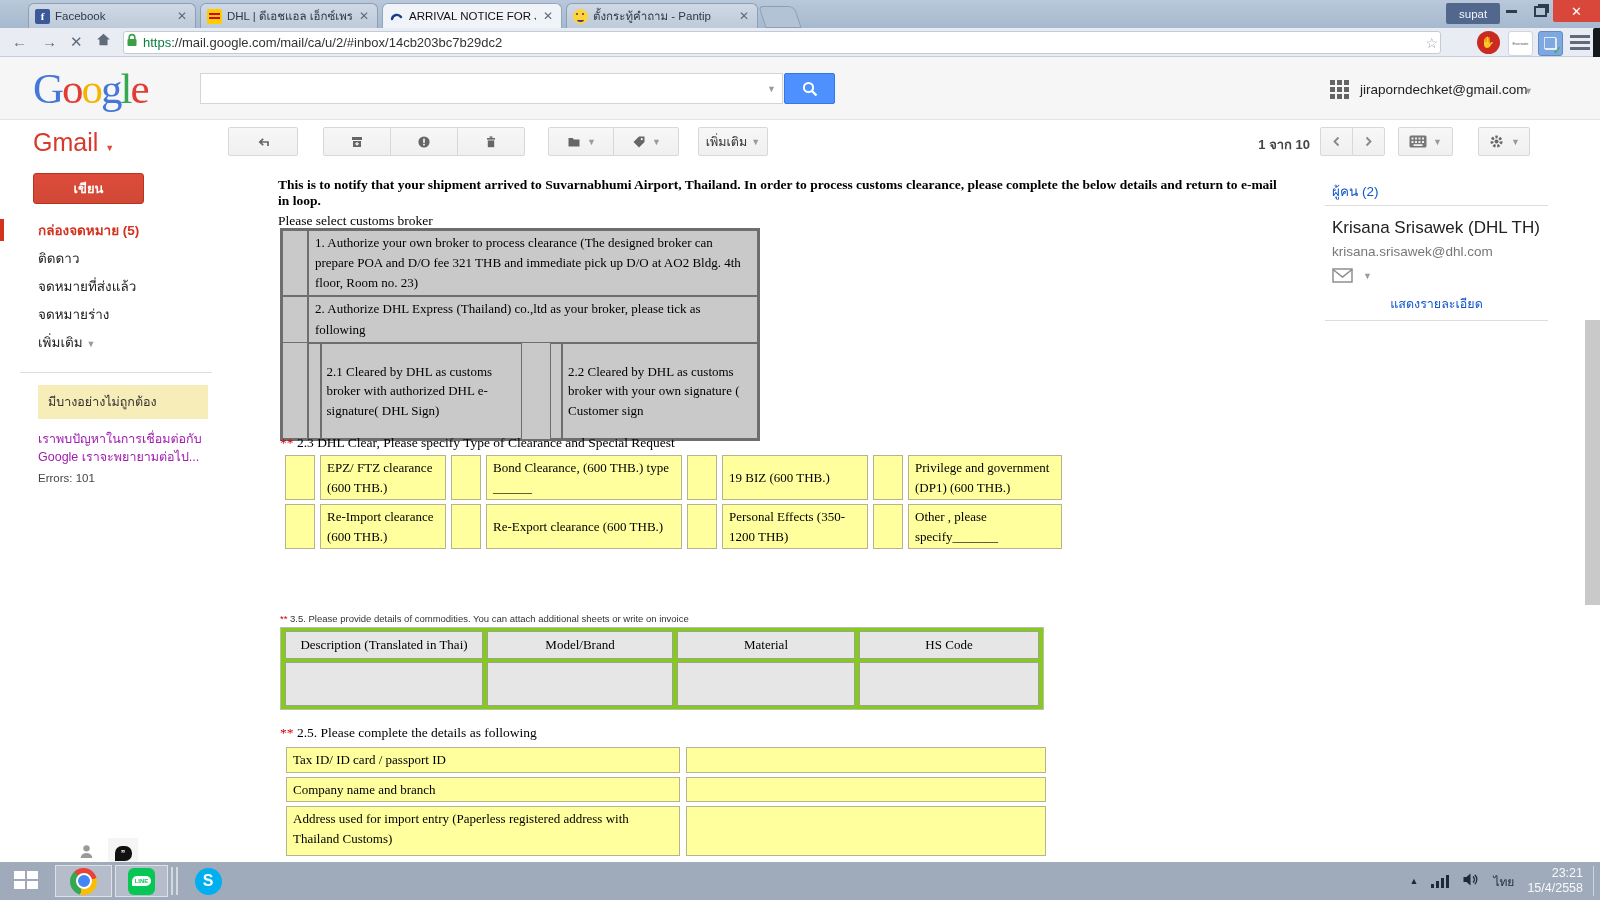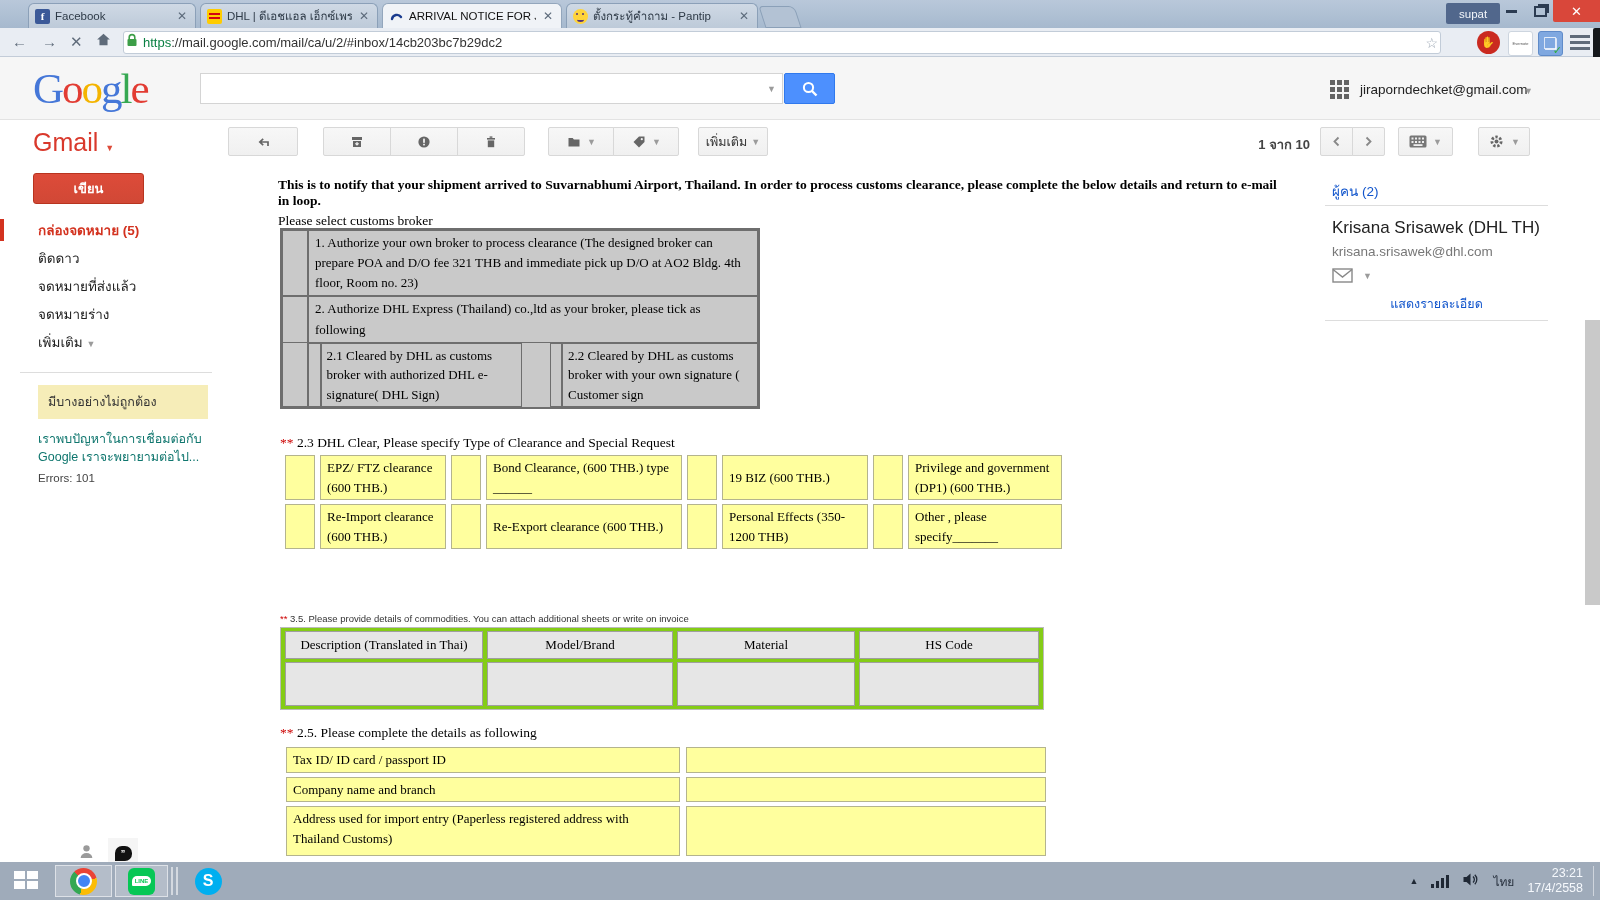--- a/index.html
+++ b/index.html
@@ -80,39 +80,39 @@
 
   
   .compose{left:33px;top:173px;width:111px;height:31px;background:linear-gradient(#dd4b39,#d14836);border:1px solid #b8341f;border-radius:3px;
            color:#fff;font-size:13px;font-weight:bold;display:flex;align-items:center;justify-content:center;box-sizing:border-box;}
   .navitem{position:absolute;left:38px;font-size:13.5px;color:#222;}
   .navitem.active{color:#d3321f;font-weight:bold;}
   .activebar{left:0;top:219px;width:4px;height:22px;background:#d3321f;}
   .side-div{left:20px;top:372px;width:192px;height:1px;background:#ddd;}
   .warnbox{left:38px;top:385px;width:170px;height:34px;background:#f6edb8;display:flex;align-items:center;padding-left:10px;box-sizing:border-box;
            font-size:12.5px;color:#333;}
-  .sidepara{left:38px;top:430px;width:178px;font-size:12.5px;color:#0f766e;line-height:1.45;}
+  .sidepara{left:38px;top:430px;width:178px;font-size:12.5px;color:#a21caf;line-height:1.45;}
   .siderr{left:38px;top:472px;font-size:11.5px;color:#444;}
   .foot-person{left:78px;top:843px;color:#9a9a9a;}
   .foot-hangout{left:108px;top:838px;width:30px;height:30px;background:#f5f5f5;display:flex;align-items:center;justify-content:center;}
   .hg-bubble{width:17px;height:15px;background:#111;border-radius:7px 7px 7px 0;color:#fff;font:bold 9px "Liberation Sans",sans-serif;
              display:flex;align-items:center;justify-content:center;}
 
   
   .email{left:278px;top:163px;width:1045px;height:699px;overflow:hidden;font-family:"Liberation Serif","DejaVu Serif",serif;color:#000;}
   .eabs{position:absolute;}
   .intro{left:0;top:14px;width:1000px;font-size:13.5px;font-weight:bold;}
   .brokerlabel{left:0;top:50px;font-size:13.5px;}
   table{border-collapse:separate;}
   .brokertable{left:2px;top:65px;width:480px;background:#c9c9c9;border:2px solid #6e6e6e;border-spacing:0;font-size:13px;}
   .brokertable td{border:1px solid #6e6e6e;padding:2px 6px;vertical-align:top;line-height:1.55;}
   .brokertable td.cb{width:24px;padding:0;}
   .brokertable .sub{border:none;padding:0;}
   .subtable{border-spacing:0;font-size:13px;width:100%;}
-  .subtable td{border:1px solid #6e6e6e;padding:2px 5px;line-height:1.5;vertical-align:top;}
+  .subtable td{border:1px solid #6e6e6e;padding:18px 5px;line-height:1.5;vertical-align:top;}
   .subtable td.scb{width:11px;padding:0;}
   .subtable td.gap{border:none;width:18px;}
   .sechead{font-size:13.5px;}
   .sechead .mark{color:#cc0000;}
   .smallhead{font-family:"Liberation Sans","DejaVu Sans",sans-serif;font-size:9.5px;color:#333;}
   .cleartable{left:2px;top:288px;border-spacing:5px 4px;font-size:13px;}
   .cleartable td{background:#ffff9e;border:1px solid #b4b48e;padding:2px 6px;vertical-align:middle;white-space:pre-line;line-height:1.5;}
   .cleartable td.cb{width:28px;padding:0;}
   .cleartable td.c1{width:112px;}
   .cleartable td.c2{width:182px;}
@@ -510,18 +510,18 @@
           <i style="height:13px;"></i>
         </span>
       <span>
         <svg width="18" height="15" viewBox="0 0 18 15">
             <path d="M1.5 5 H4.5 L8.5 1.5 V13.5 L4.5 10 H1.5 z" fill="#1f2835"></path>
             <path d="M11 4.5 a4 4 0 0 1 0 6 M12.8 2.8 a6.5 6.5 0 0 1 0 9.4" fill="none" stroke="#1f2835" stroke-width="1.3"></path>
           </svg>
       </span>
       <span class="lang">ไทย</span>
       <span class="clock">
-        <span>23:21</span><br><span>17/4/2558</span>
+        <span>23:21</span><br><span>15/4/2558</span>
       </span>
     </div>
   </div>
 
 </div>
 
 </body></html>

